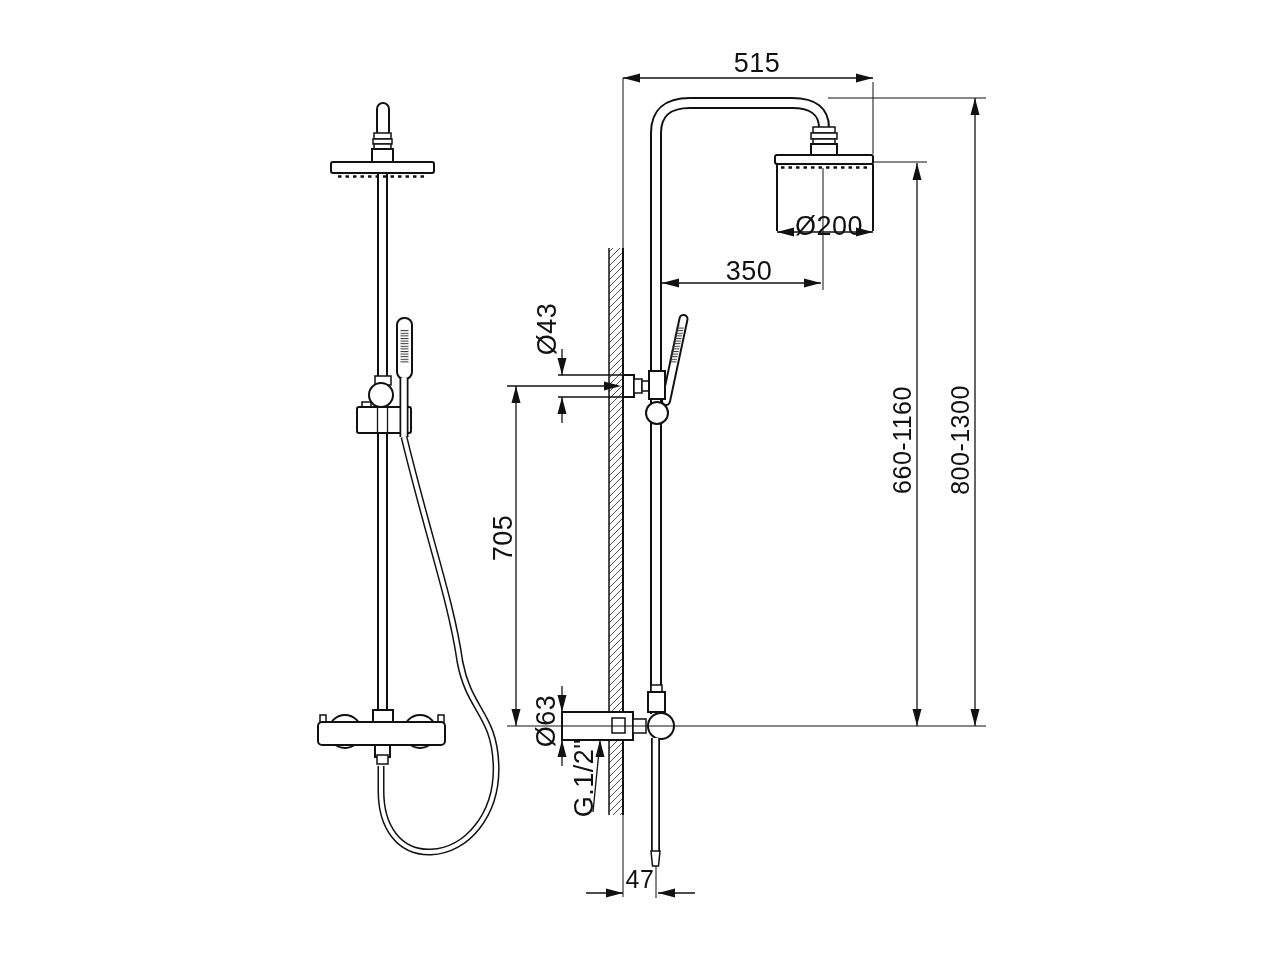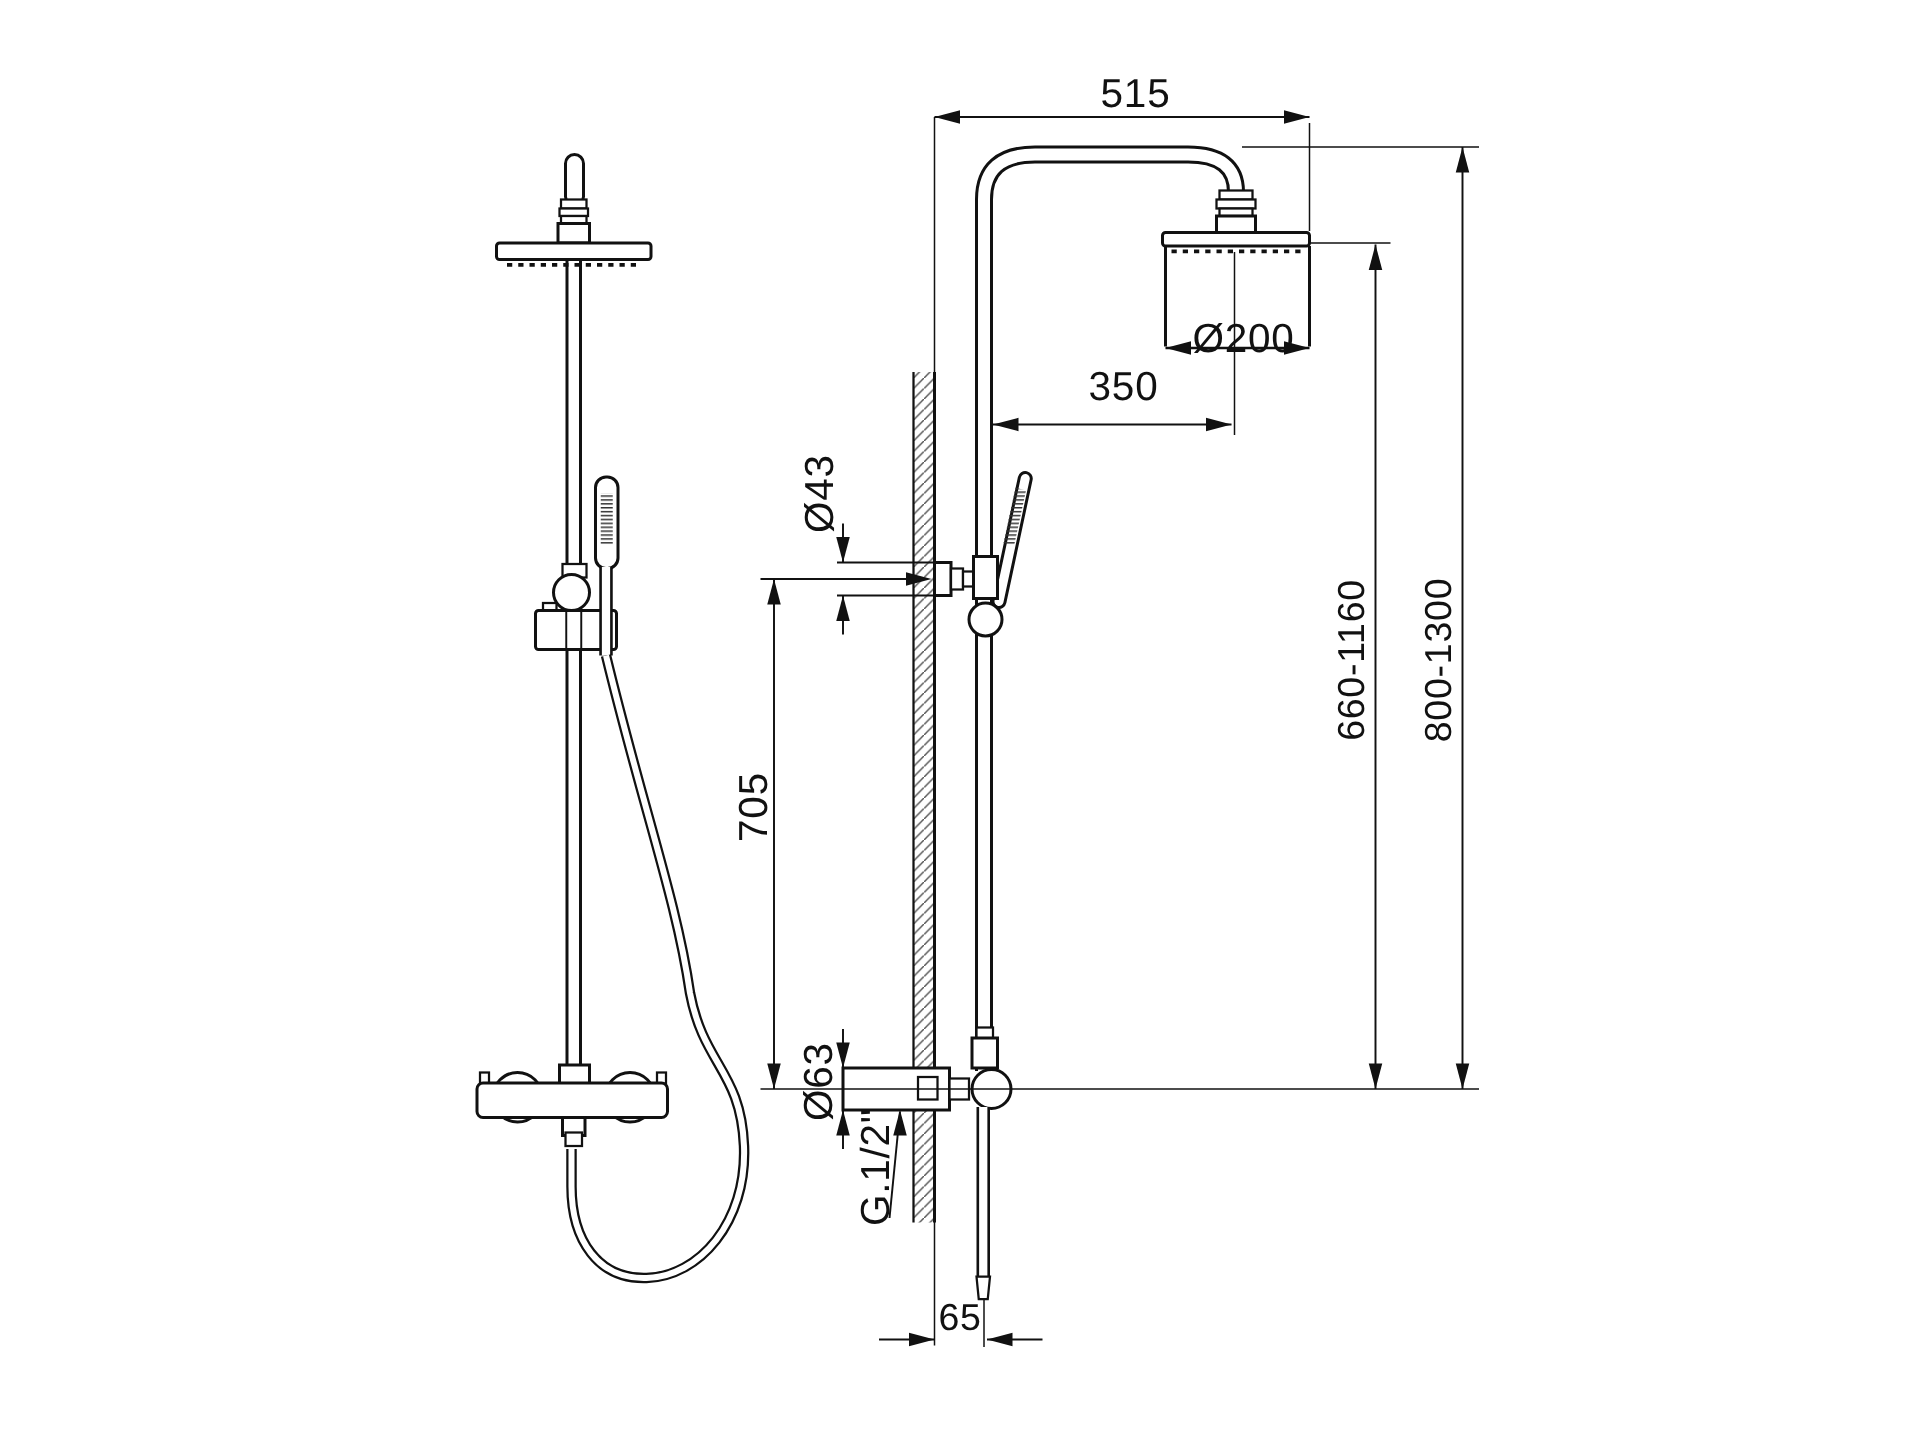--- a/index.html
+++ b/index.html
@@ -185,22 +185,22 @@
     <polygon points="600,740 595.5,757 604.5,757" fill="#111" stroke="none"></polygon>
 
     <line x1="586" y1="893" x2="623" y2="893" stroke-width="1.3"></line>
     <line x1="658" y1="893" x2="695" y2="893" stroke-width="1.3"></line>
     <polygon points="623,893 606,888.5 606,897.5" fill="#111" stroke="none"></polygon>
     <polygon points="658,893 675,888.5 675,897.5" fill="#111" stroke="none"></polygon>
   </g>
 </svg>
 
 <div class="dim" style="left:757px;top:63px">515</div>
-<div class="dim" style="left:749px;top:258px">350</div>
+<div class="dim" style="left:749px;top:271px">350</div>
 <div class="dim" style="left:829px;top:226px">Ø200</div>
 <div class="dim rot" style="left:547px;top:329px">Ø43</div>
 <div class="dim rot" style="left:503px;top:538px">705</div>
 <div class="dim rot" style="left:546px;top:721px">Ø63</div>
 <div class="dim rot" style="left:584px;top:778px">G.1/2"</div>
-<div class="dim sm" style="left:640px;top:879px">65</div>
+<div class="dim sm" style="left:640px;top:879px">47</div>
 <div class="dim rot sm" style="left:902px;top:440px">660-1160</div>
 <div class="dim rot sm" style="left:960px;top:440px">800-1300</div>
 </div>
 
 </body></html>

